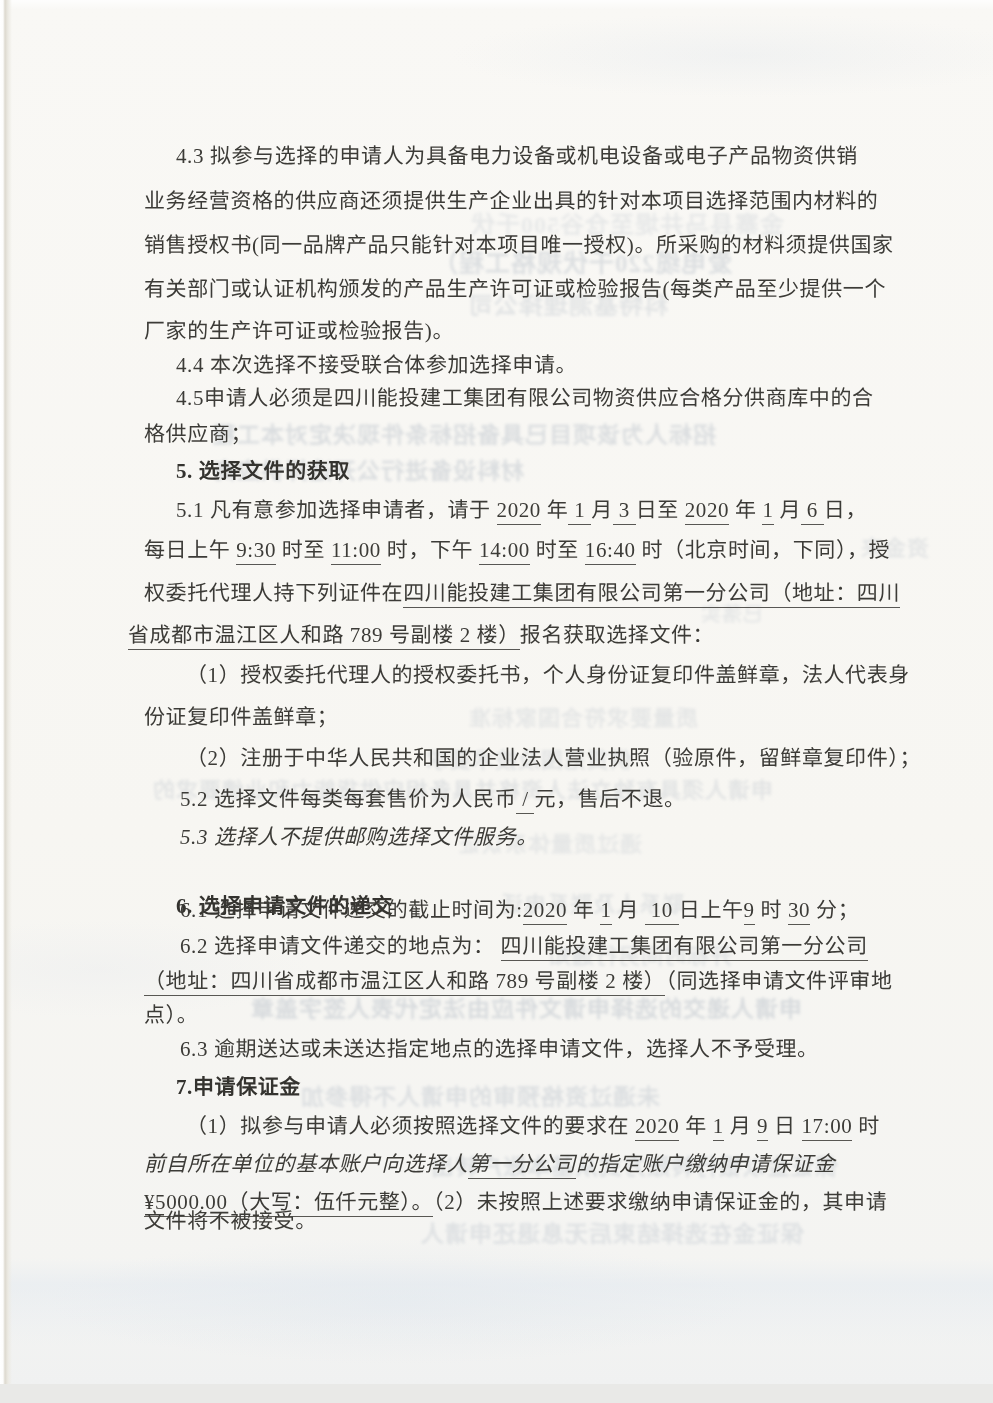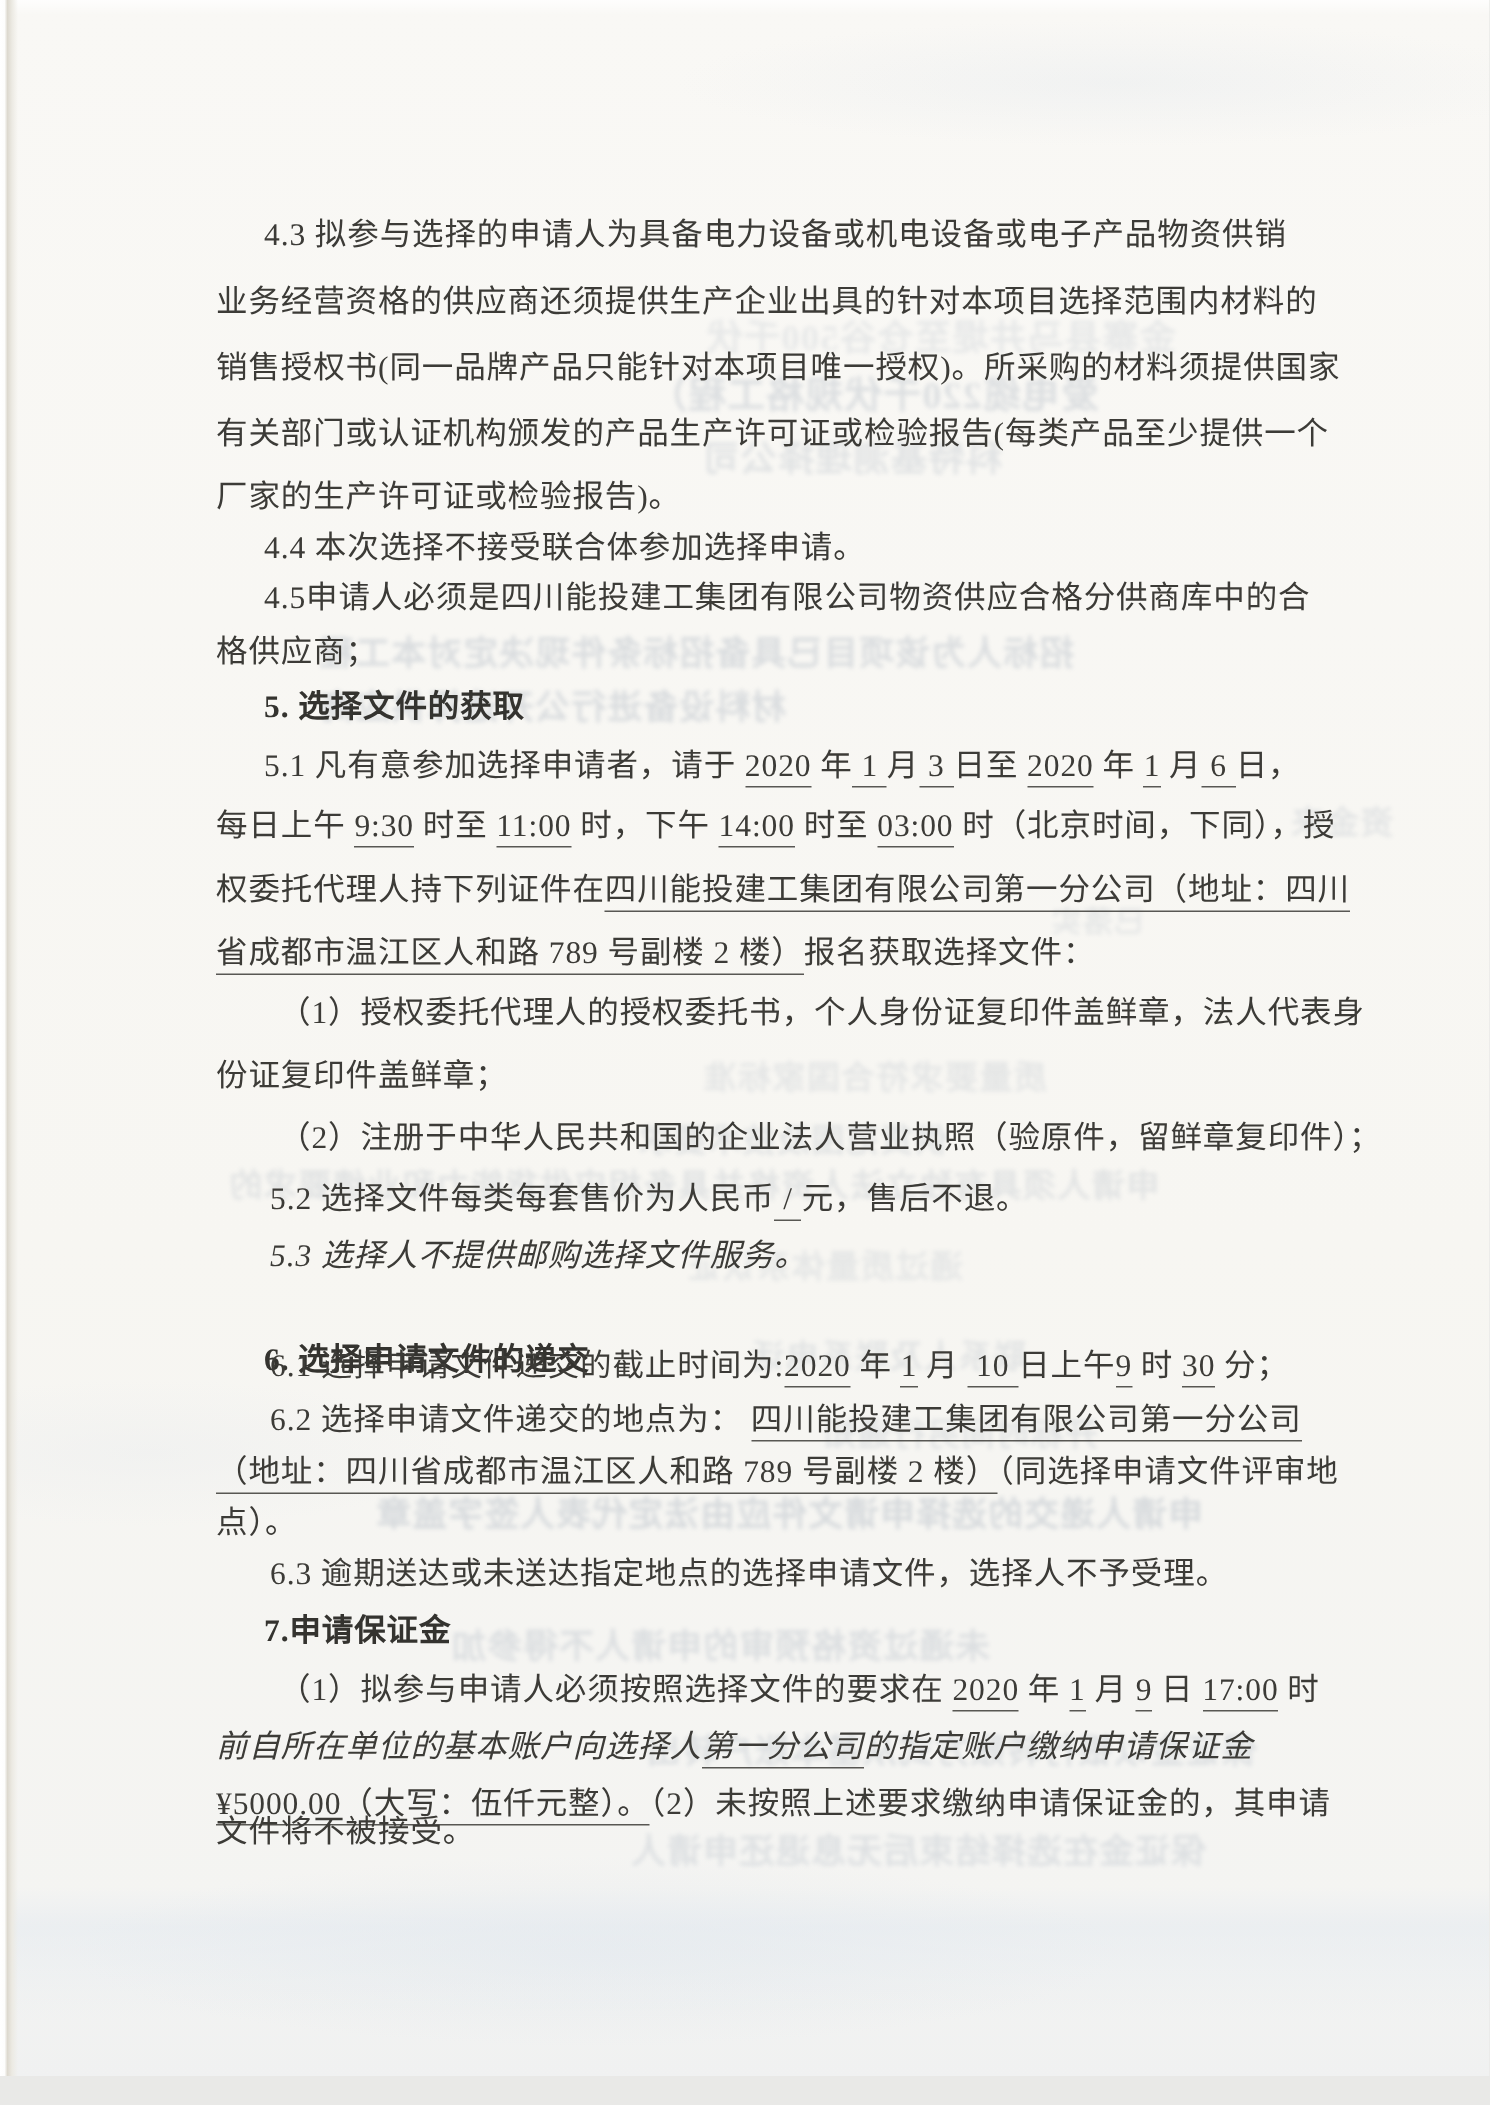--- a/index.html
+++ b/index.html
@@ -77,23 +77,23 @@
       <div class="line" style="top: 143px; left: 176px;"><span class="seg">4.3 拟参与选择的申请人为具备电力设备或机电设备或电子产品物资供销</span></div>
       <div class="line" style="top: 188px; left: 144px;"><span class="seg">业务经营资格的供应商还须提供生产企业出具的针对本项目选择范围内材料的</span></div>
       <div class="line" style="top: 232px; left: 144px;"><span class="seg">销售授权书(同一品牌产品只能针对本项目唯一授权)。所采购的材料须提供国家</span></div>
       <div class="line" style="top: 276px; left: 144px;"><span class="seg">有关部门或认证机构颁发的产品生产许可证或检验报告(每类产品至少提供一个</span></div>
       <div class="line" style="top: 318px; left: 144px;"><span class="seg">厂家的生产许可证或检验报告)。</span></div>
       <div class="line" style="top: 352px; left: 176px;"><span class="seg">4.4 本次选择不接受联合体参加选择申请。</span></div>
       <div class="line" style="top: 385px; left: 176px;"><span class="seg">4.5申请人必须是四川能投建工集团有限公司物资供应合格分供商库中的合</span></div>
       <div class="line" style="top: 421px; left: 144px;"><span class="seg">格供应商；</span></div>
       <div class="line bold" style="top: 458px; left: 176px;"><span class="seg">5. 选择文件的获取</span></div>
       <div class="line" style="top: 497px; left: 176px;"><span class="seg">5.1 凡有意参加选择申请者，请于 </span><span class="seg u">2020</span><span class="seg"> 年</span><span class="seg u"> 1 </span><span class="seg">月</span><span class="seg u"> 3 </span><span class="seg">日至 </span><span class="seg u">2020</span><span class="seg"> 年 </span><span class="seg u">1</span><span class="seg"> 月</span><span class="seg u"> 6 </span><span class="seg">日，</span></div>
-      <div class="line" style="top: 537px; left: 144px;"><span class="seg">每日上午 </span><span class="seg u">9:30</span><span class="seg"> 时至 </span><span class="seg u">11:00</span><span class="seg"> 时，下午 </span><span class="seg u">14:00</span><span class="seg"> 时至 </span><span class="seg u">03:00</span><span class="seg"> 时（北京时间，下同），授</span></div>
+      <div class="line" style="top: 537px; left: 144px;"><span class="seg">每日上午 </span><span class="seg u">9:30</span><span class="seg"> 时至 </span><span class="seg u">11:00</span><span class="seg"> 时，下午 </span><span class="seg u">14:00</span><span class="seg"> 时至 </span><span class="seg u">16:40</span><span class="seg"> 时（北京时间，下同），授</span></div>
       <div class="line" style="top: 580px; left: 144px;"><span class="seg">权委托代理人持下列证件在</span><span class="seg u">四川能投建工集团有限公司第一分公司（地址：四川</span></div>
-      <div class="line" style="top: 622px; left: 144px;"><span class="seg u">省成都市温江区人和路 789 号副楼 2 楼）</span><span class="seg">报名获取选择文件：</span></div>
+      <div class="line" style="top: 622px; left: 128px;"><span class="seg u">省成都市温江区人和路 789 号副楼 2 楼）</span><span class="seg">报名获取选择文件：</span></div>
       <div class="line" style="top: 662px; left: 186px;"><span class="seg">（1）授权委托代理人的授权委托书，个人身份证复印件盖鲜章，法人代表身</span></div>
       <div class="line" style="top: 704px; left: 144px;"><span class="seg">份证复印件盖鲜章；</span></div>
       <div class="line" style="top: 745px; left: 186px;"><span class="seg">（2）注册于中华人民共和国的企业法人营业执照（验原件，留鲜章复印件）；</span></div>
       <div class="line" style="top: 786px; left: 180px;"><span class="seg">5.2 选择文件每类每套售价为人民币</span><span class="seg u"> / </span><span class="seg">元，售后不退。</span></div>
       <div class="line" style="top: 824px; left: 180px; font-style: italic;"><span class="seg">5.3 选择人不提供邮购选择文件服务。</span></div>
       <div class="line bold" style="top: 865px; left: 176px; margin-top: 28px;"><span class="seg">6. 选择申请文件的递交</span></div>
       <div class="line" style="top: 897px; left: 180px;"><span class="seg">6.1 选择申请文件递交的截止时间为:</span><span class="seg u">2020</span><span class="seg"> 年 </span><span class="seg u">1</span><span class="seg"> 月 </span><span class="seg u"> 10 </span><span class="seg">日上午</span><span class="seg u">9</span><span class="seg"> 时 </span><span class="seg u">30</span><span class="seg"> 分；</span></div>
       <div class="line" style="top: 933px; left: 180px;"><span class="seg">6.2 选择申请文件递交的地点为： </span><span class="seg u">四川能投建工集团有限公司第一分公司</span></div>
       <div class="line" style="top: 968px; left: 144px;"><span class="seg u">（地址：四川省成都市温江区人和路 789 号副楼 2 楼）</span><span class="seg">（同选择申请文件评审地</span></div>
       <div class="line" style="top: 1002px; left: 144px;"><span class="seg">点）。</span></div>

